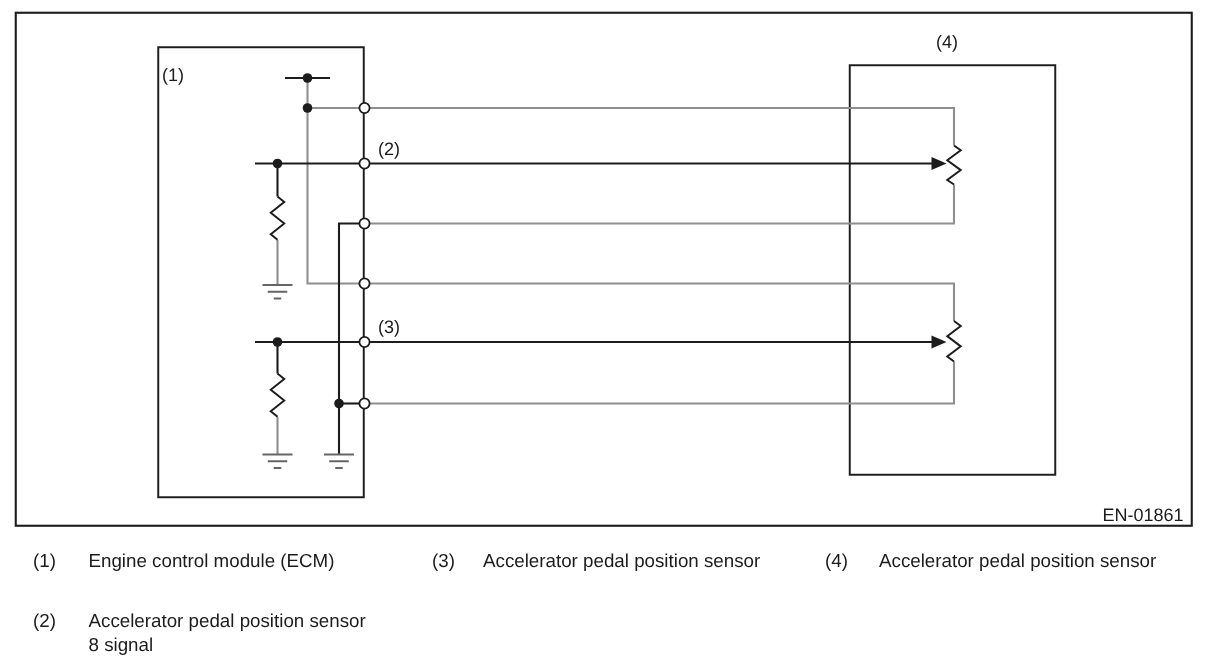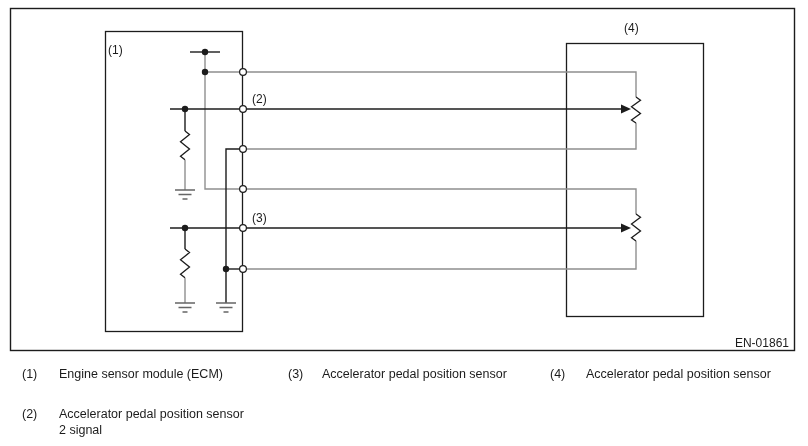--- a/index.html
+++ b/index.html
@@ -116,39 +116,39 @@
       <text x="252" y="222">(3)</text>
       <text x="624" y="32">(4)</text>
       <text x="789" y="347" text-anchor="end">EN-01861</text>
     </g>
   </svg>
 
   <div>
     <div class="legend-item li-1">
       <span class="num">(1)</span>
       <div>
-        <div>Engine sensor module (ECM)</div>
+        <div>Engine control module (ECM)</div>
         <div></div>
       </div>
     </div>
     <div class="legend-item li-3">
       <span class="num">(3)</span>
       <div>
         <div>Accelerator pedal position sensor</div>
       </div>
     </div>
     <div class="legend-item li-4">
       <span class="num">(4)</span>
       <div>
         <div>Accelerator pedal position sensor</div>
         <div></div>
       </div>
     </div>
     <div class="legend-item li-2">
       <span class="num">(2)</span>
       <div>
         <div>Accelerator pedal position sensor</div>
-        <div>2 signal</div>
+        <div>8 signal</div>
       </div>
     </div>
   </div>
 
 </div>
 
 </body></html>

